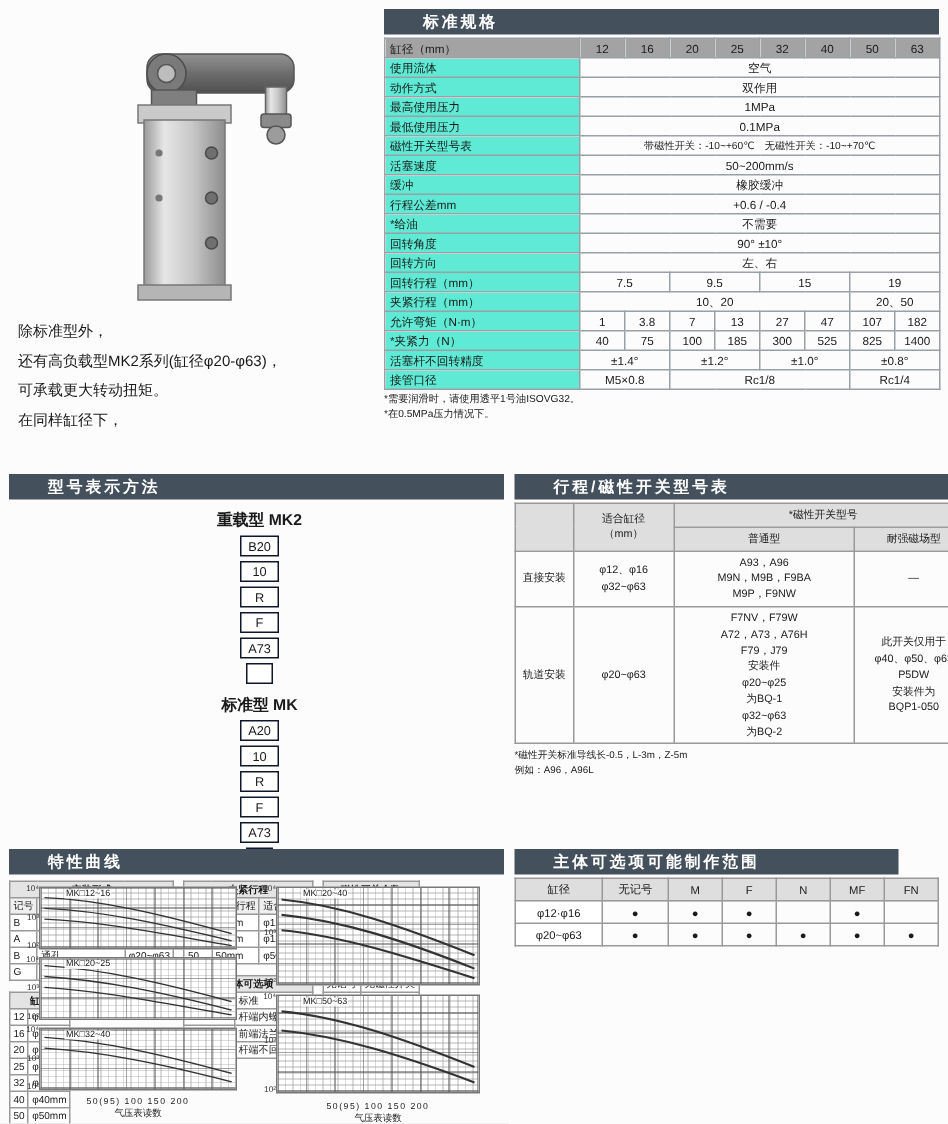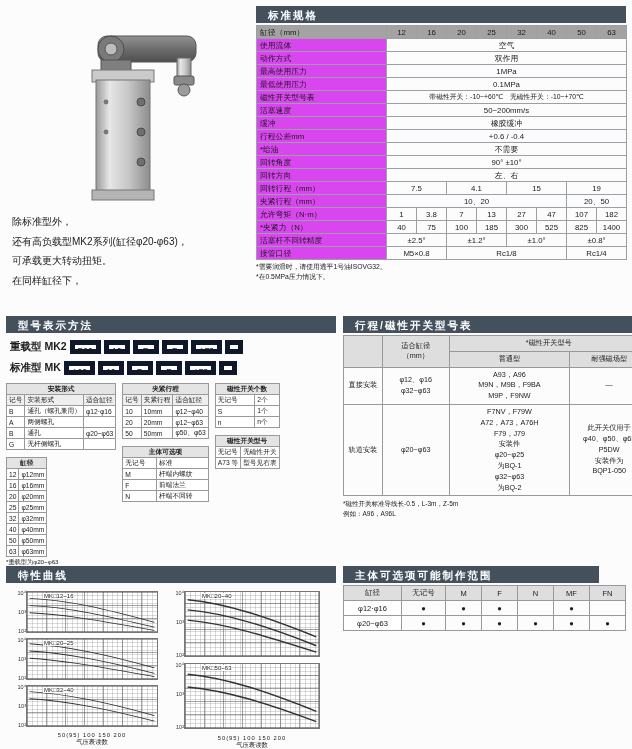--- a/index.html
+++ b/index.html
@@ -1,40 +1,40 @@
 <!DOCTYPE html>
 <html><head>
 <meta charset="utf-8">
 <style>
   * { box-sizing: border-box; margin: 0; padding: 0; }
   html,body { background:#e9e9e9; }
   body { font-family:"Liberation Sans","DejaVu Sans",sans-serif; color:#1a1a1a; }
   .page { position:relative; width:632px; height:749px; background:#fcfcfc; margin:0 auto; overflow:hidden; }
 
-  .bar { background:#44515d; color:#fff; font-size:10.5px; font-weight:bold; height:17px; line-height:14px; padding:2px 12px; letter-spacing:2px; }
+  .bar { background:#44515d; color:#fff; font-size:10.5px; font-weight:bold; height:17px; line-height:14px; padding:2px 26px; letter-spacing:2px; }
 
   
   .photo { position:absolute; left:6px; top:6px; width:244px; height:200px; }
 
   
   .intro { position:absolute; left:12px; top:212px; width:238px; font-size:10px; line-height:1.95; }
 
   
   .specs { position:absolute; left:256px; top:6px; width:370px; }
   .specs table { width:100%; border-collapse:collapse; table-layout:fixed; font-size:7.8px; margin-top:2px; }
   .specs td { border:1px solid #9aa0a6; text-align:center; padding:0 1px; height:13px; overflow:hidden; }
-  .specs td.lbl { text-align:left; padding-left:3px; background:#d946ef; }
+  .specs td.lbl { text-align:left; padding-left:3px; background:#5eead4; }
   .specs tr.hd td { background:#a3a3a3; }
   .specs td.small { font-size:6.8px; }
   .fnotes { font-size:6.8px; line-height:1.5; margin-top:2px; }
 
   
   .model { position:absolute; left:6px; top:316px; width:330px; }
-  .model-line { display:flex; align-items:center; gap:3px; margin:7px 0 3px 4px; font-size:10.5px; font-weight:bold; }
-  .mbox { display:inline-block; border:5px solid #0f172a; font-weight:normal; font-size:8.5px; min-width:26px; height:14px; line-height:13px; text-align:center; padding:0 3px; background:#fff; }
+  .model-line { display:flex; align-items:center; gap:3px; margin:7px 0 3px 4px; font-size:10.5px; font-weight:bold;flex-direction:column; }
+  .mbox { display:inline-block; border:1px solid #0f172a; font-weight:normal; font-size:8.5px; min-width:26px; height:14px; line-height:13px; text-align:center; padding:0 3px; background:#fff; }
   .mbox.empty { min-width:18px; }
   .subgrid { display:flex; gap:6px; margin-top:8px; align-items:flex-start; }
   .subcol { display:flex; flex-direction:column; gap:7px; }
   .stable { border-collapse:collapse; font-size:6.7px; background:#fff; }
   .stable td { border:1px solid #999; padding:0 2px; height:11px; text-align:left; white-space:nowrap; }
   .stable td.ttl { background:#e4e4e4; font-weight:bold; text-align:center; }
   .stable td.hd2 { background:#efefef; }
   .note { font-size:6.2px; margin-top:1px; }
 
   
@@ -173,21 +173,21 @@
             <td class="lbl">回转角度</td>
             <td colspan="8">90° ±10°</td>
           </tr>
       <tr>
             <td class="lbl">回转方向</td>
             <td colspan="8">左、右</td>
           </tr>
       <tr>
         <td class="lbl">回转行程（mm）</td>
         <td colspan="2">7.5</td>
-        <td colspan="2">4.1</td>
+        <td colspan="2">9.5</td>
         <td colspan="2">15</td>
         <td colspan="2">19</td>
       </tr>
       <tr>
         <td class="lbl">夹紧行程（mm）</td>
         <td colspan="6">10、20</td>
         <td colspan="2">20、50</td>
       </tr>
       <tr>
         <td class="lbl">允许弯矩（N·m）</td>
@@ -206,21 +206,21 @@
         <td>75</td>
         <td>100</td>
         <td>185</td>
         <td>300</td>
         <td>525</td>
         <td>825</td>
         <td>1400</td>
       </tr>
       <tr>
         <td class="lbl">活塞杆不回转精度</td>
-        <td colspan="2">±2.5°</td>
+        <td colspan="2">±1.4°</td>
         <td colspan="2">±1.2°</td>
         <td colspan="2">±1.0°</td>
         <td colspan="2">±0.8°</td>
       </tr>
       <tr>
         <td class="lbl">接管口径</td>
         <td colspan="2">M5×0.8</td>
         <td colspan="4">Rc1/8</td>
         <td colspan="2">Rc1/4</td>
       </tr>

